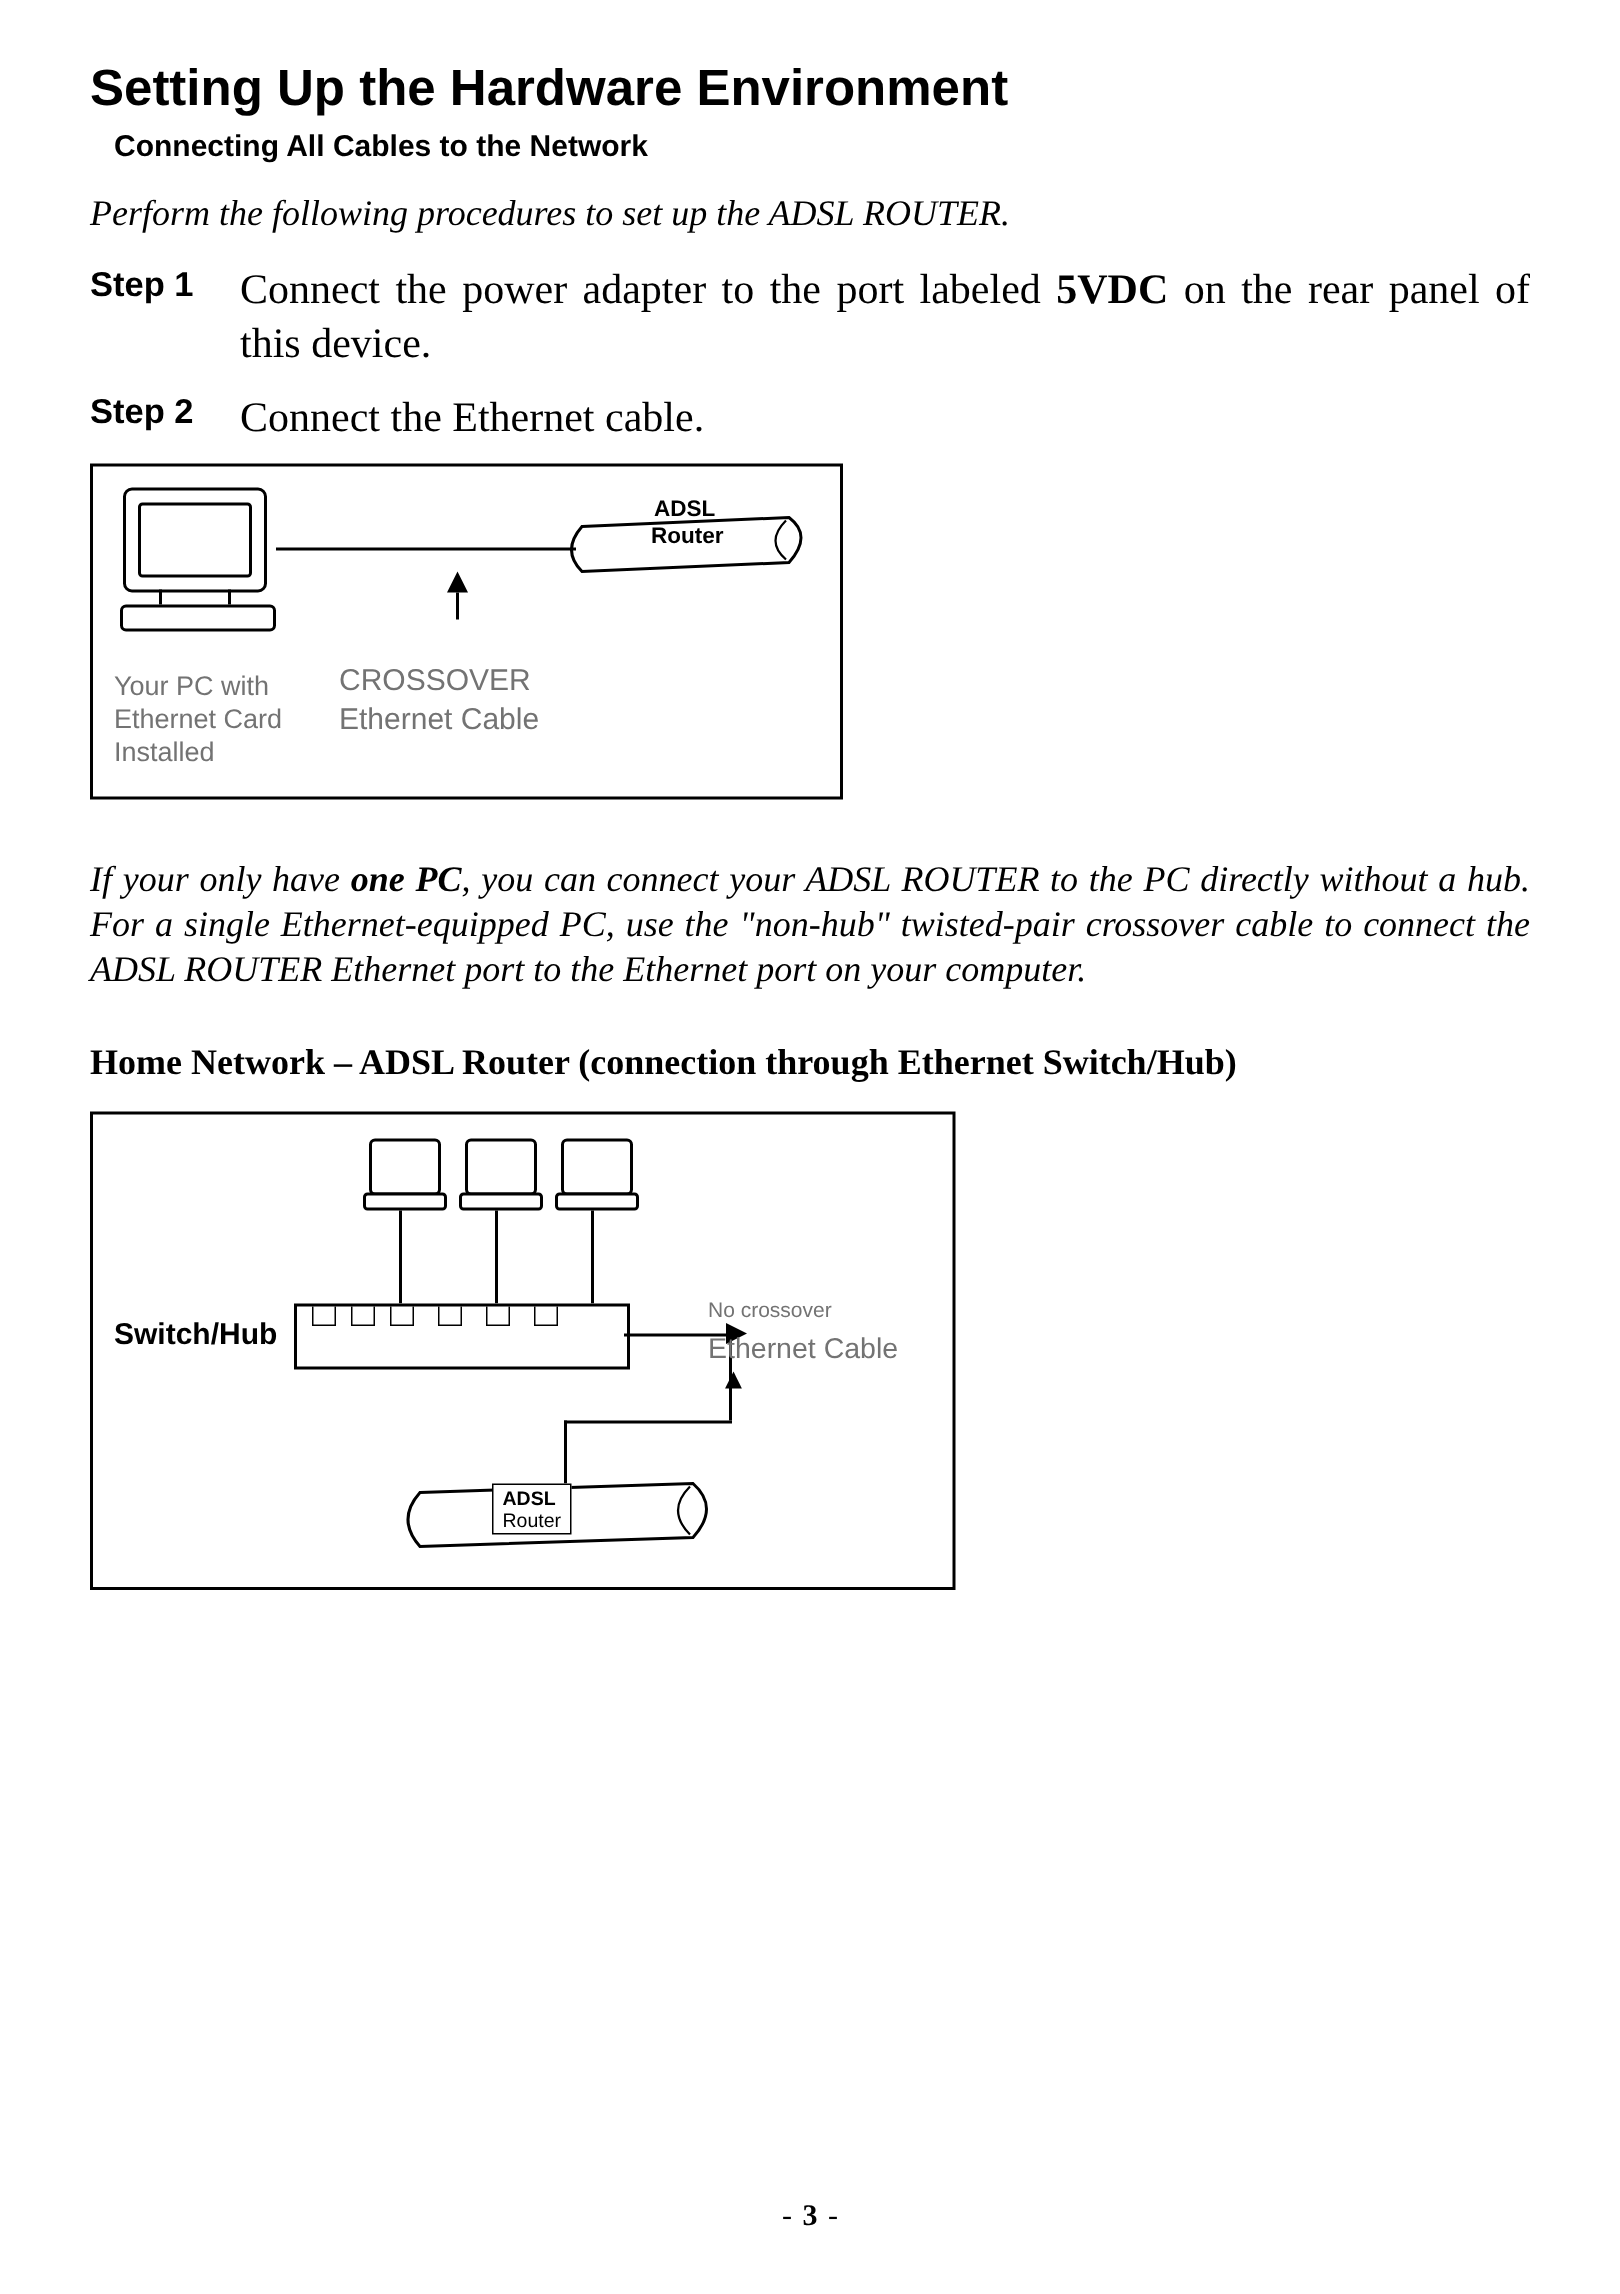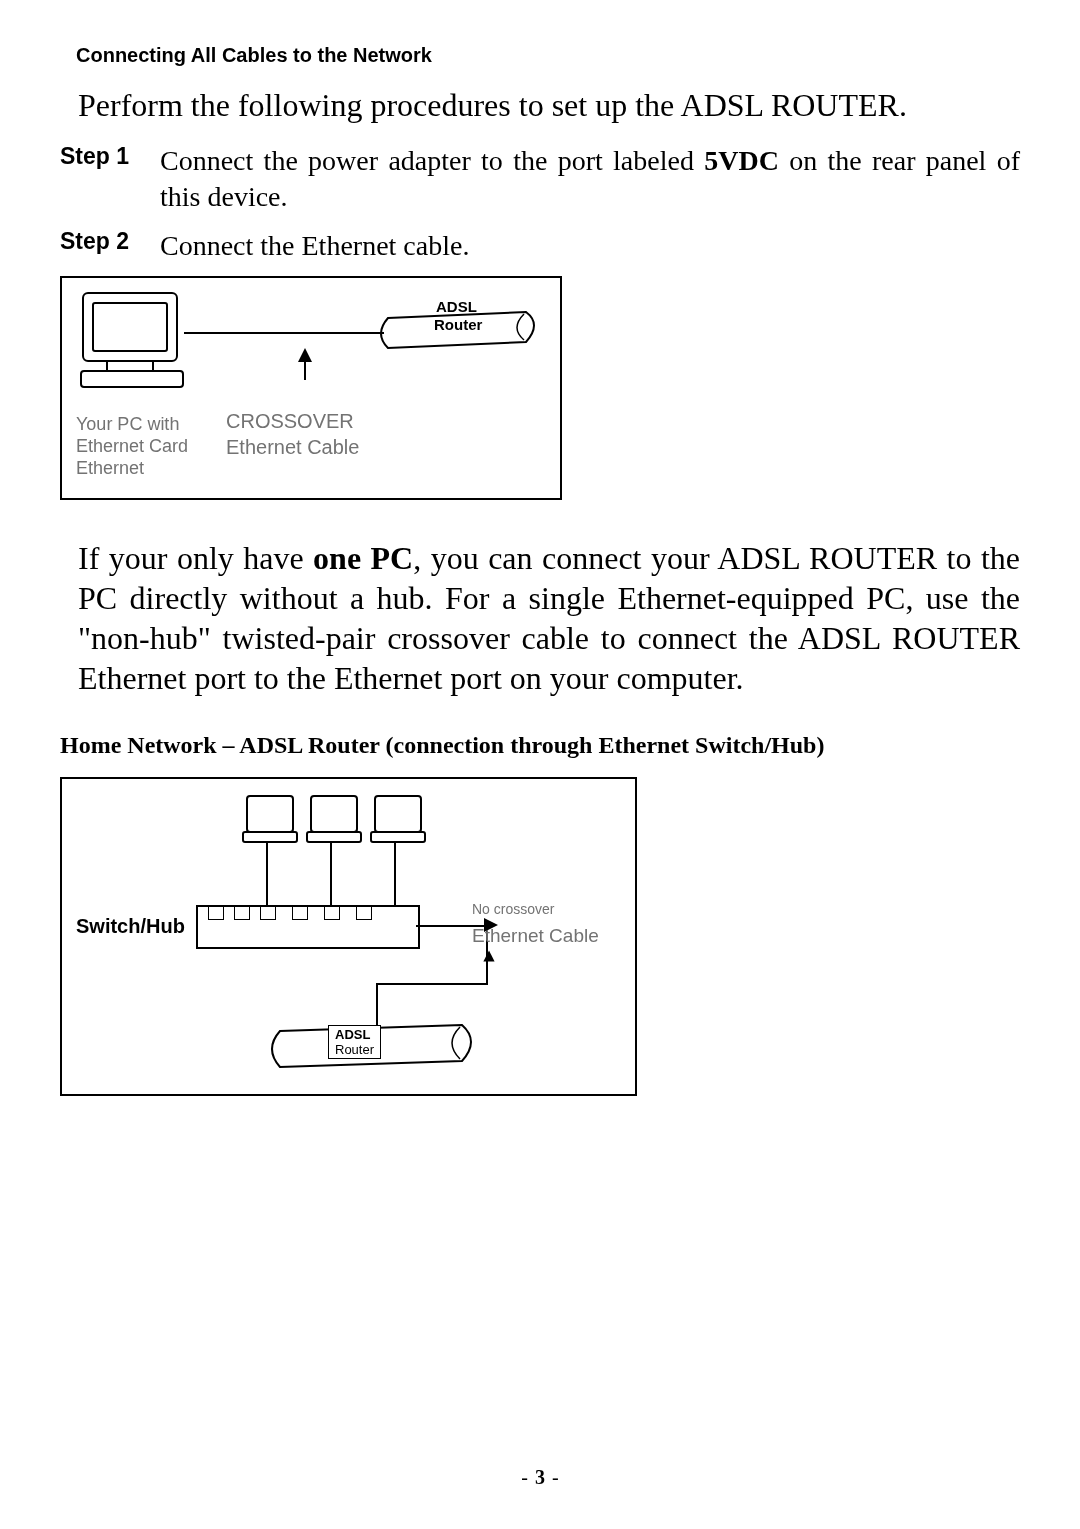--- a/index.html
+++ b/index.html
@@ -23,23 +23,24 @@
     font-size: 34px;
     margin: 0 0 8px 0;
   }
   h2.arial {
     font-family: Arial, Helvetica, sans-serif;
     font-weight: bold;
     font-size: 20px;
     margin: 4px 0 18px 16px;
   }
   p.body {
-    font-size: 32px;
-    margin: 0 0 18px 18px;
+    font-size: 24px;
+    margin: 0 0 18px 0;
     line-height: 1.25;
+    font-style: italic;
   }
   p.body.justify { text-align: justify; }
   .step-row {
     display: flex;
     margin: 0 0 12px 0;
     justify-content: flex-end;
   }
   .step-label {
     font-family: Arial, Helvetica, sans-serif;
     font-weight: bold;
@@ -143,20 +144,21 @@
     text-align: center;
     font-size: 20px;
   }
   .footer .dash { padding: 0 2px; }
 </style>
 </head>
 <body>
 
 <div class="page">
 
+  <h1 class="arial">Setting Up the Hardware Environment</h1>
   <h2 class="arial">Connecting All Cables to the Network</h2>
 
   <p class="body">Perform the following procedures to set up the ADSL ROUTER.</p>
 
   
   <div class="step-row">
     <div class="step-label">Step 1</div>
     <div class="step-text">
       <span>Connect the power adapter to the port labeled </span><span class="b">5VDC</span><span> on the rear panel of this device.</span>
     </div>
@@ -188,21 +190,21 @@
         <path d="M148 10 Q134 24 148 36" fill="none" stroke="#000" stroke-width="1.5"></path>
       </svg>
       <div class="fig-label bold" style="left:360px; top:10px; font-size:15px;">ADSL</div>
       <div class="fig-label bold" style="left:358px; top:28px; font-size:15px;">Router</div>
 
       <div class="arrow-up" style="left:222px; top:60px;"></div>
       <div class="arrow-stem" style="left:228px; top:74px; height:18px;"></div>
 
       <div class="fig-label" style="left:0px; top:126px;">Your PC with</div>
       <div class="fig-label" style="left:0px; top:148px;">Ethernet Card</div>
-      <div class="fig-label" style="left:0px; top:170px;">Ethernet</div>
+      <div class="fig-label" style="left:0px; top:170px;">Installed</div>
 
       <div class="fig-label" style="left:150px; top:122px; font-size:20px;">CROSSOVER</div>
       <div class="fig-label" style="left:150px; top:148px; font-size:20px;">Ethernet Cable</div>
     </div>
   </div>
 
   <p class="body justify" style="margin-top:34px;">
     <span>If your only have </span><span class="b" style="font-weight:bold;">one PC</span><span>, you can connect your ADSL ROUTER to the PC directly without a hub. For a single Ethernet-equipped PC, use the "non-hub" twisted-pair crossover cable to connect the ADSL ROUTER Ethernet port to the Ethernet port on your computer.</span>
   </p>
 

